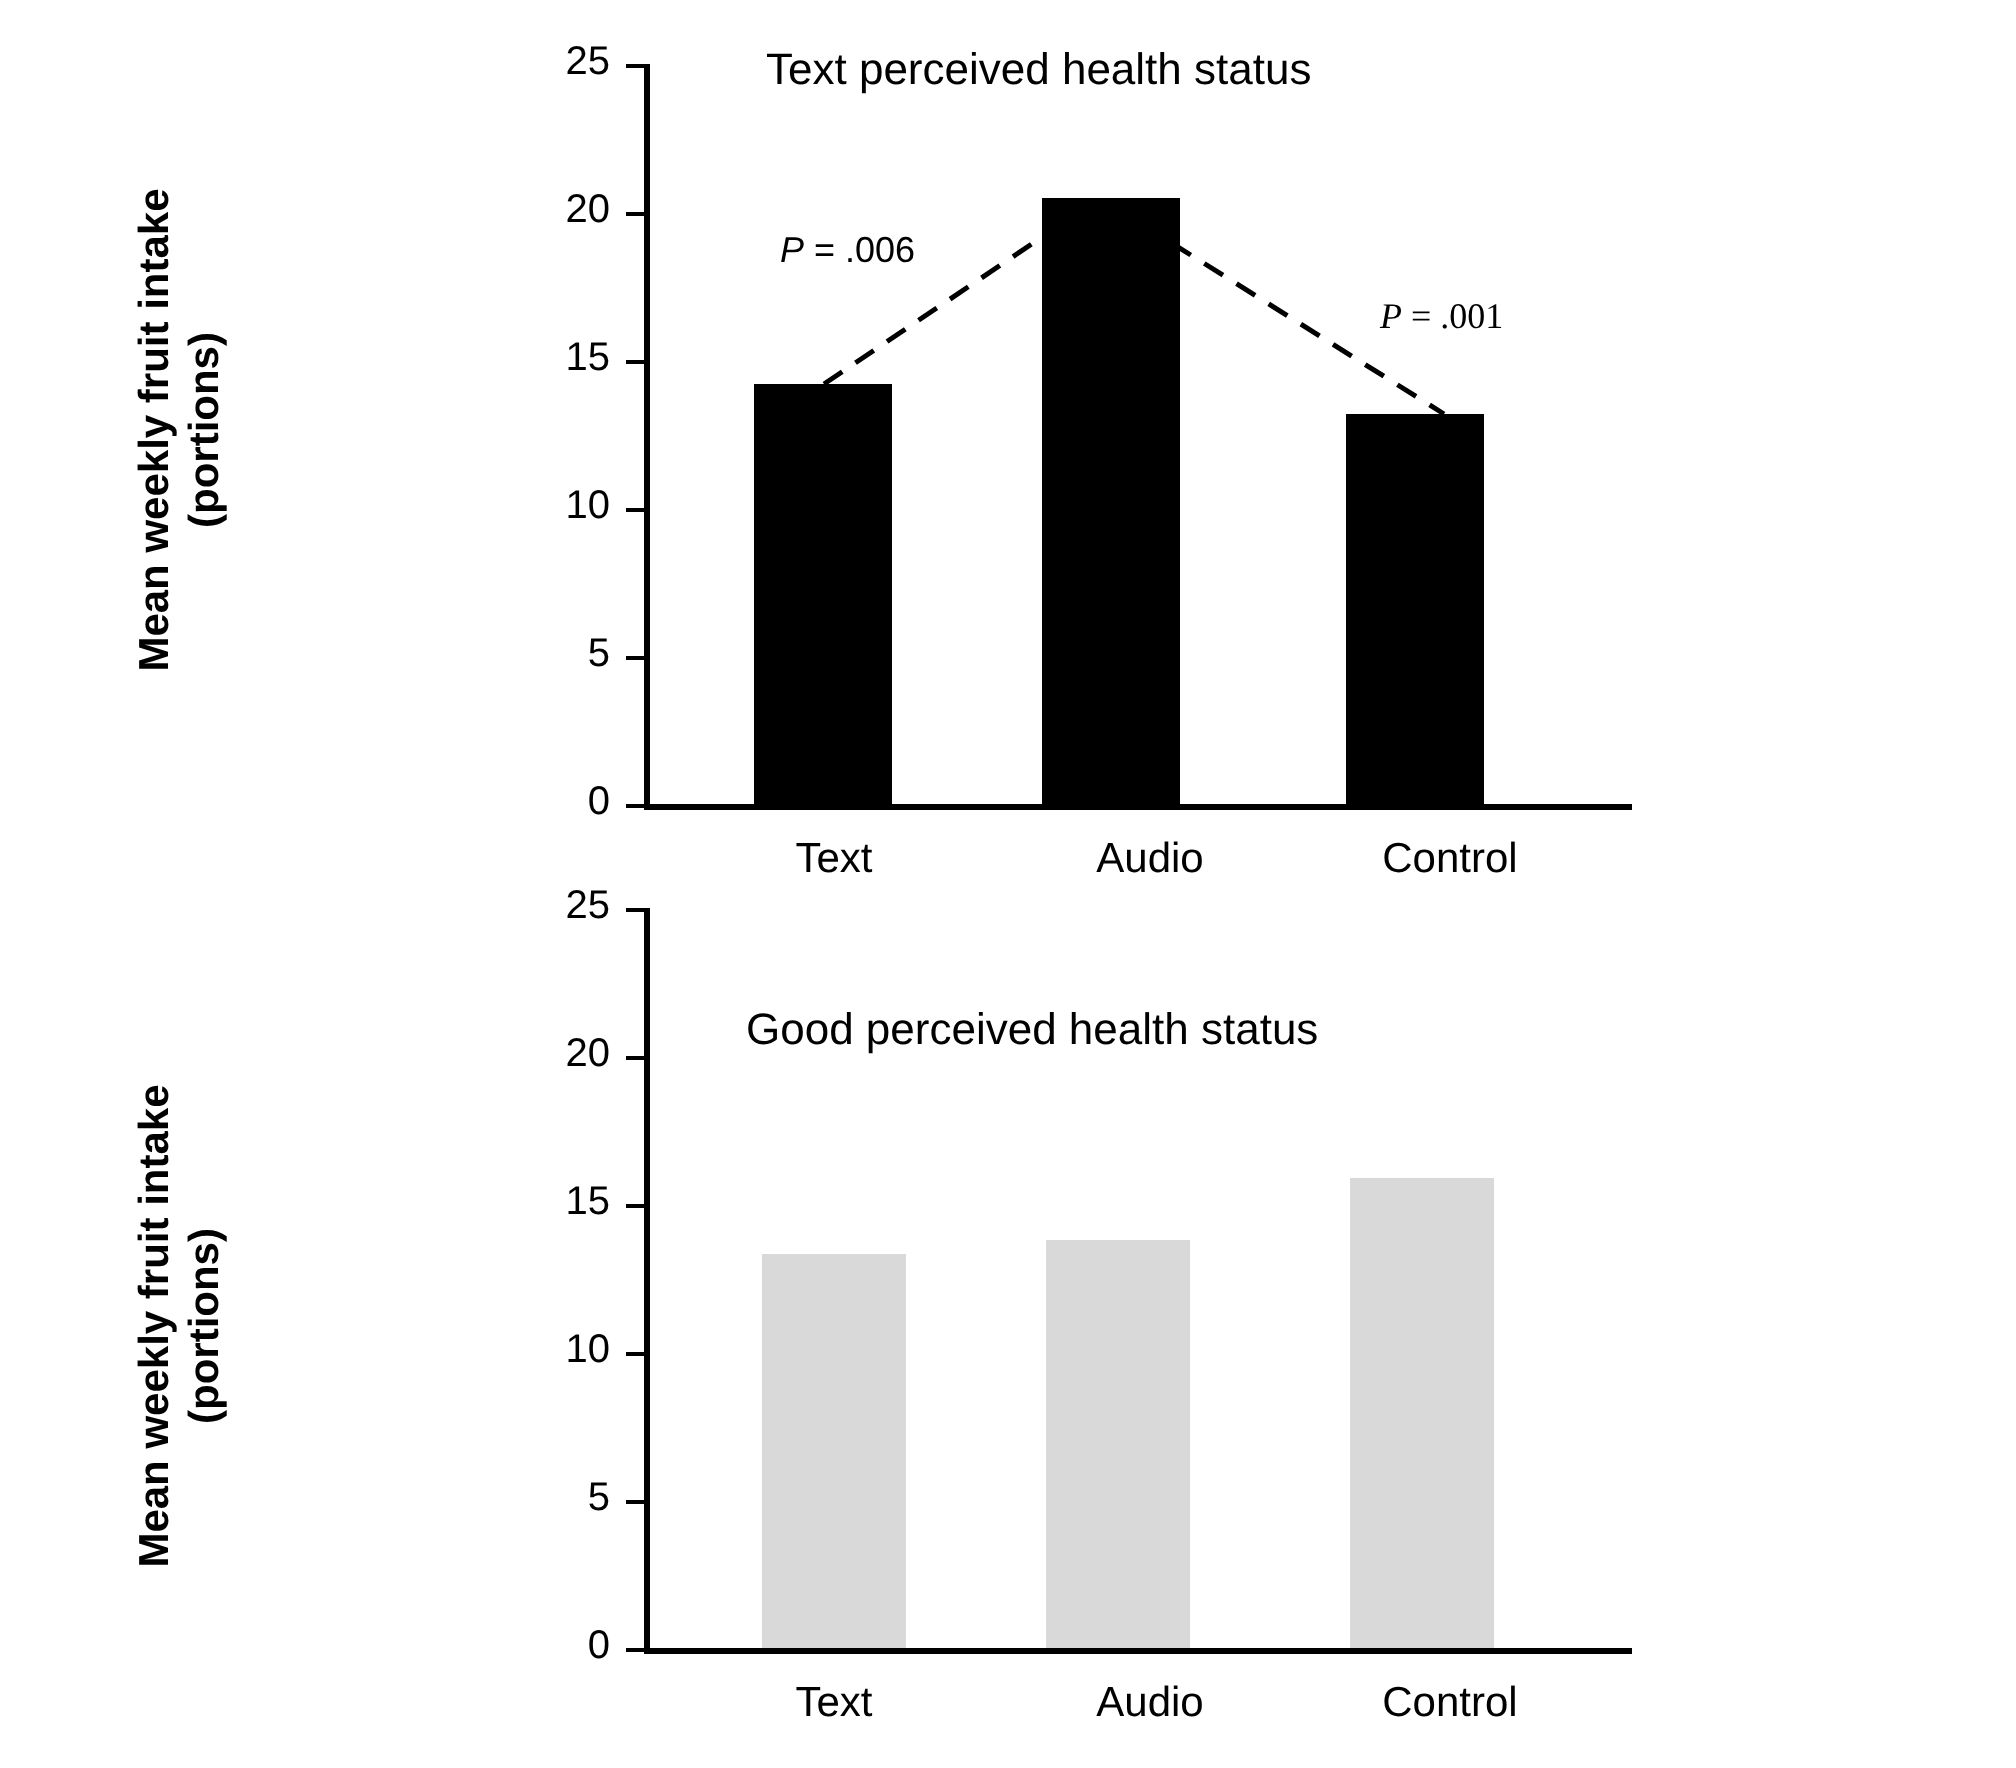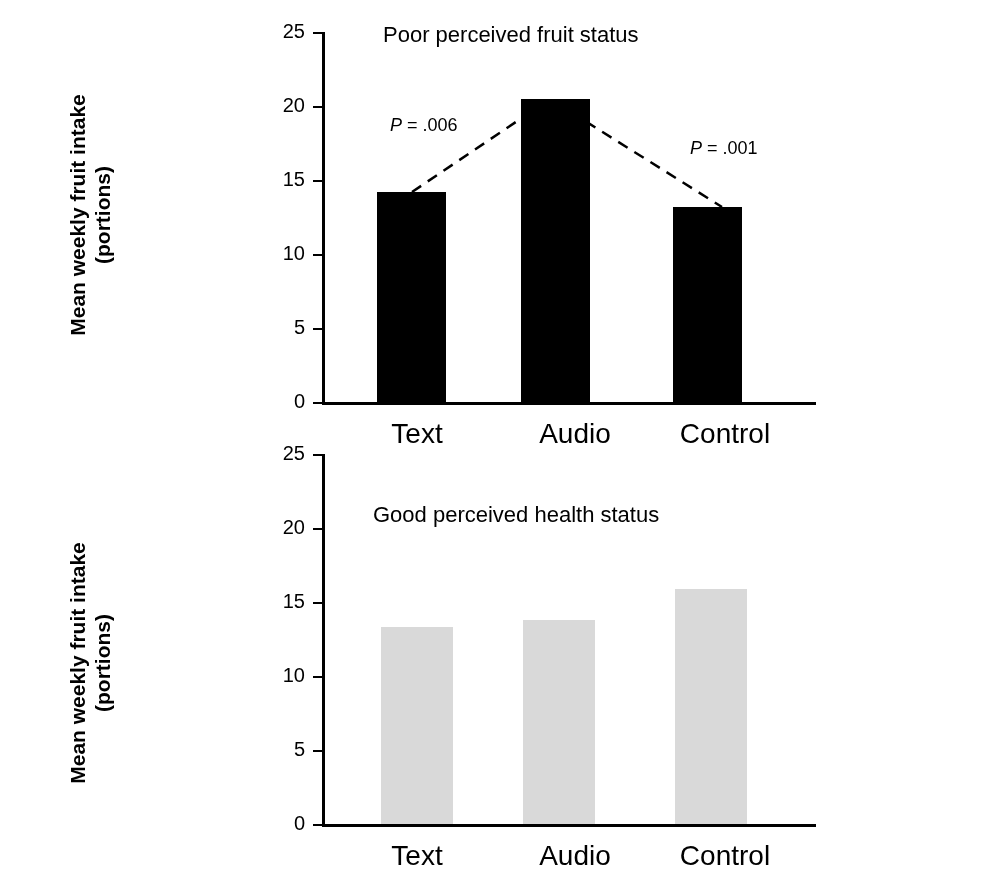--- a/index.html
+++ b/index.html
@@ -60,21 +60,21 @@
     white-space: nowrap;
   }
   .bar {
     position: absolute;
     bottom: 0;
   }
   .bar.dark { background: #000000; }
   .bar.light { background: #d9d9d9; }
   .cat-label {
     position: absolute;
-    font-size: 28px;
+    font-size: 21px;
     text-align: center;
     white-space: nowrap;
   }
   .panel-title {
     position: absolute;
     font-size: 22px;
     white-space: nowrap;
   }
   .pval {
     position: absolute;
@@ -94,21 +94,21 @@
 
 <div class="page">
 
   <div class="panel" id="panel-top">
 
     <div class="ytitle" style="left:-60px; top:190px; width:300px; transform: rotate(-90deg);">
       <span class="l1">Mean weekly fruit intake</span>
       <span class="l2">(portions)</span>
     </div>
 
-    <div class="panel-title" style="left:383px; top:22px;">Poor perceived fruit status</div>
+    <div class="panel-title" style="left:383px; top:22px;">Text perceived health status</div>
 
     <div class="axis-line" style="left:322px; top:32px; width:3px; height:372px;"></div>
     <div class="axis-line" style="left:322px; top:402px; width:494px; height:3px;"></div>
 
     <div class="tick" style="left:313px; top:32px; width:10px;"></div>
     <div class="tick-label" style="left:263px; top:20px; width:42px;">25</div>
 
     <div class="tick" style="left:313px; top:106px; width:10px;"></div>
     <div class="tick-label" style="left:263px; top:94px; width:42px;">20</div>
 
@@ -130,21 +130,21 @@
       <div class="bar dark" style="left:348px; width:69px; height:195px;"></div>
     </div>
 
     <svg class="overlay" width="1008" height="448">
       <polyline points="412,192 550,99 722,207" fill="none" stroke="#000000" stroke-width="2.5" stroke-dasharray="11,8"></polyline>
     </svg>
 
     <div class="pval" style="left:390px; top:115px;">
       <i>P</i><span> = .006</span>
     </div>
-    <div class="pval" style="left:690px; top:138px;">
+    <div class="pval" style="left:690px; top:148px;font-family:Liberation Serif, serif;">
       <i>P</i><span> = .001</span>
     </div>
 
     <div class="cat-label" style="left:317px; top:418px; width:200px;">Text</div>
     <div class="cat-label" style="left:475px; top:418px; width:200px;">Audio</div>
     <div class="cat-label" style="left:625px; top:418px; width:200px;">Control</div>
   </div>
 
   <div class="panel" id="panel-bottom">
 

